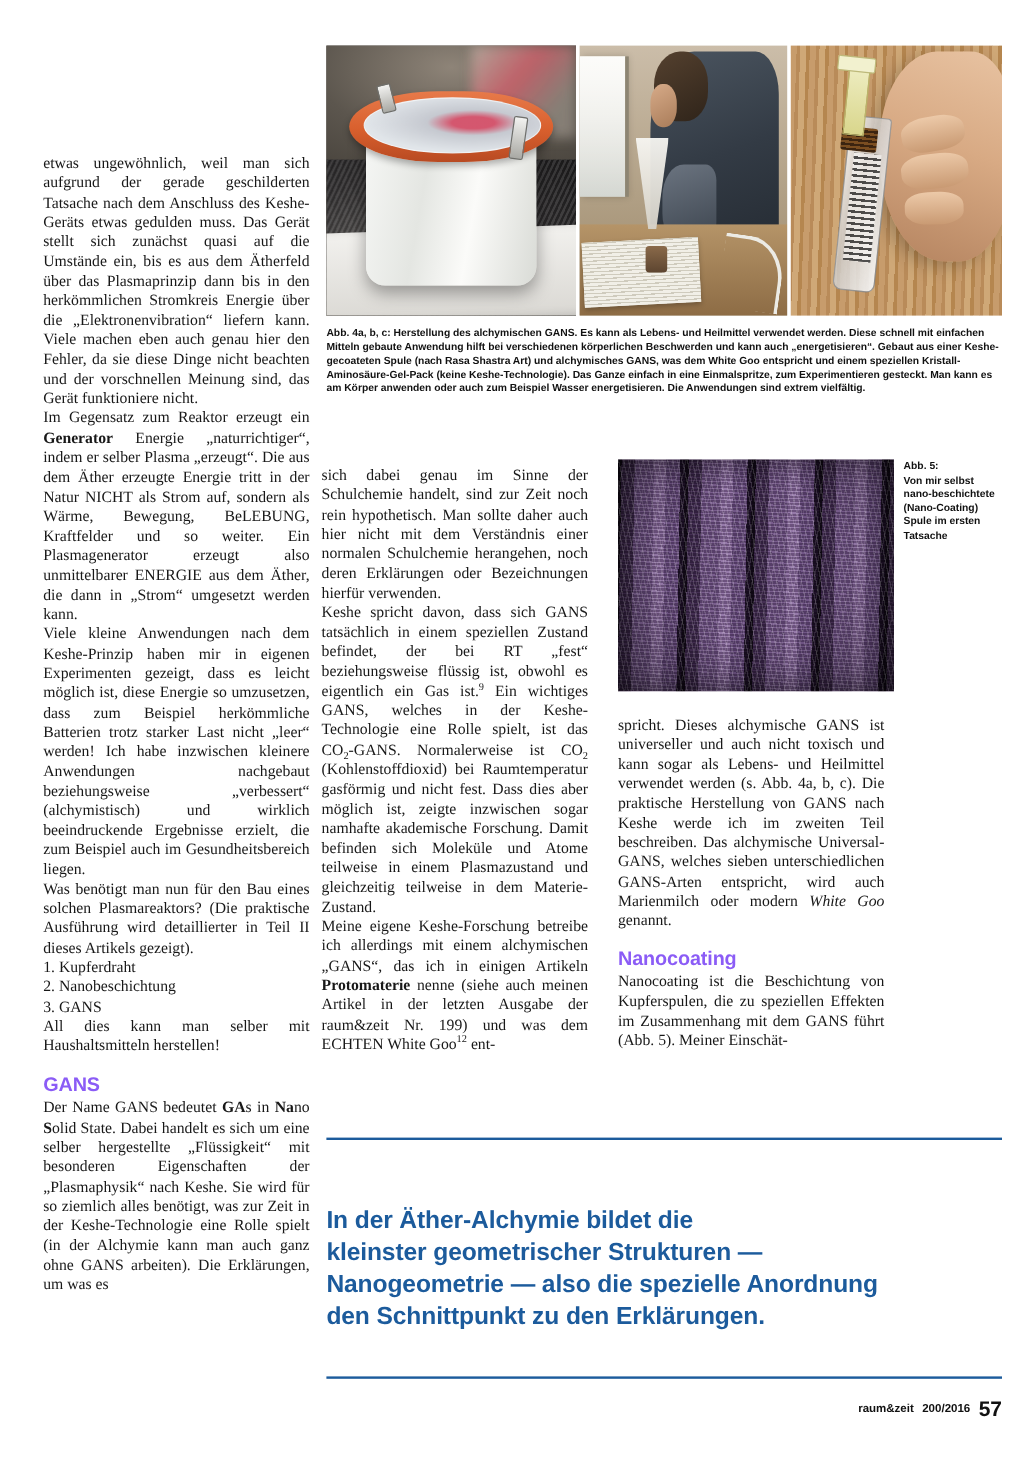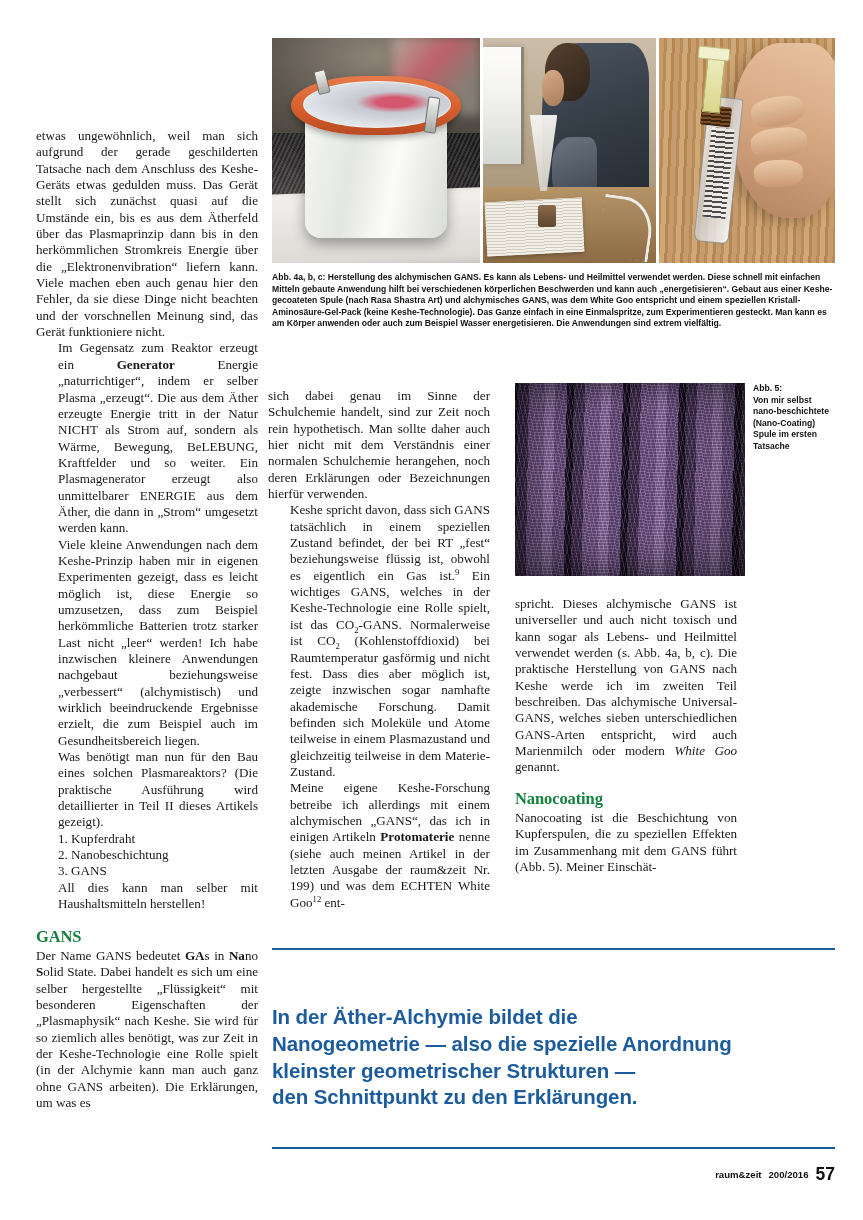--- a/index.html
+++ b/index.html
@@ -15,27 +15,27 @@
 
   .body-col{
     font-family:"Liberation Serif", serif;
     font-size:13.1px;
     line-height:16.35px;
     text-align:justify;
     -webkit-hyphens:none;hyphens:none;
     color:#181818;
   }
   .body-col p{margin:0;}
-  .body-col p + p{margin-top:0px;margin-left:22px;}
+  .body-col p + p{margin-top:0px;}
 
   .blue-head{
-    font-family:Liberation Serif, serif;
+    font-family:Liberation Sans, sans-serif;
     font-weight:bold;
     font-size:16.5px;
-    color:#15803d;
+    color:#8b5cf6;
     letter-spacing:-0.1px;
     margin:0 0 3px 0;
   }
 
   
   #col1{
     position:absolute;
     left:36px; top:128px;
     width:222px;
   }
@@ -415,22 +415,22 @@
     <div class="nano-block">
       <h2 class="blue-head">Nanocoating</h2>
       <p>Nanocoating ist die Beschichtung von Kupferspulen, die zu speziellen Effekten im Zusammenhang mit dem GANS führt (Abb. 5). Meiner Einschät-</p>
     </div>
   </div>
 
   <div id="pullquote-wrap">
     <div class="rule"></div>
     <div id="pullquote">
       <div>In der Äther-Alchymie bildet die</div>
+      <div>kleinster geometrischer Strukturen —</div>
       <div>Nanogeometrie — also die spezielle Anordnung</div>
-      <div>kleinster geometrischer Strukturen —</div>
       <div>den Schnittpunkt zu den Erklärungen.</div>
     </div>
     <div class="rule"></div>
   </div>
 
   <div id="footer">
     <span class="mag">raum&amp;zeit</span>
     <span class="issue">200/2016</span>
     <span class="pageno">57</span>
   </div>

